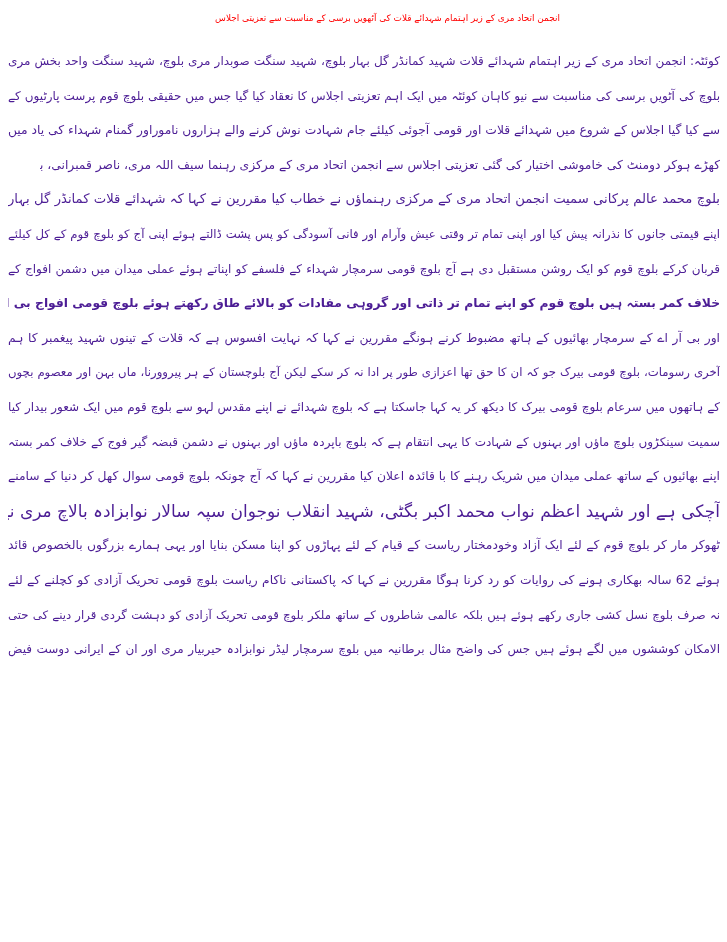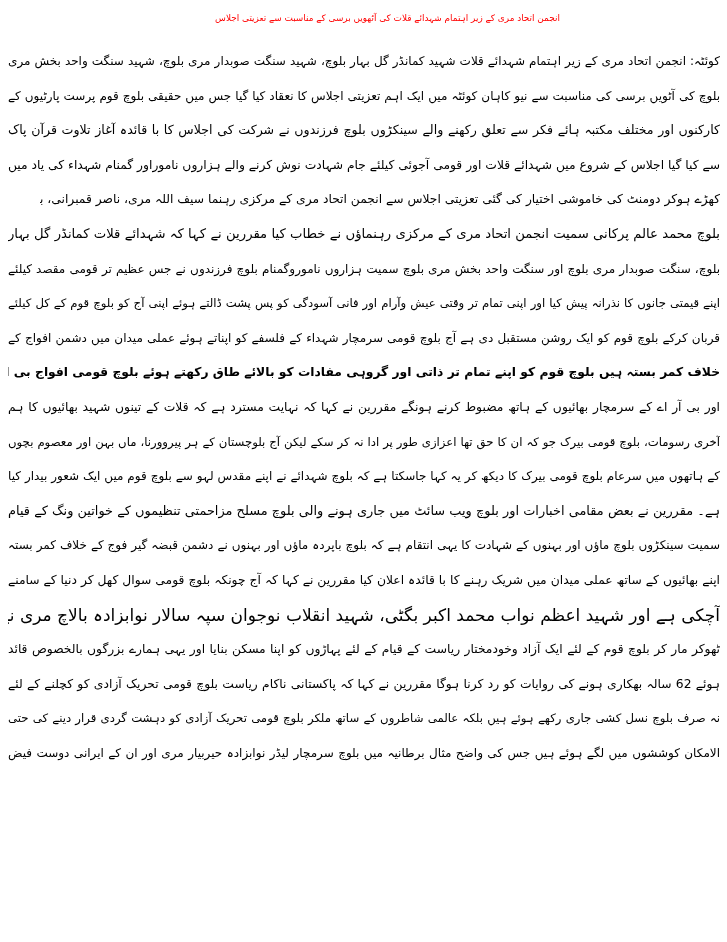--- a/index.html
+++ b/index.html
@@ -7,44 +7,41 @@
   .page { position: absolute; left: 0; top: 0; width: 727px; height: 942px; direction: rtl; }
   .headline {
     position: absolute; top: 6px; left: 0; width: 727px; text-align: center;
     color: #ff0000; font-family: "DejaVu Sans", sans-serif; font-size: 17px; line-height: 24px;
     white-space: nowrap;
     margin-left: 24px;
   }
   .body-text { position: absolute; top: 44px; left: 8px; width: 712px; }
   .line {
     height: 34.6px; line-height: 34.6px;
-    font-family: "DejaVu Sans", sans-serif; font-size: 16.2px; color: #000000;
+    font-family: "DejaVu Sans", sans-serif; font-size: 16.2px; color: #4c1d95;
     text-align: justify; text-align-last: justify; white-space: nowrap; overflow: hidden;
   }
 </style>
 </head>
 <body>
 
 <div class="page">
   <div class="headline" style="font-size: 8.9px;">انجمن اتحاد مری کے زیر اہتمام شہدائے قلات کی آٹھویں برسی کے مناسبت سے تعزیتی اجلاس</div>
   <div class="body-text">
     <div class="line" style="font-size: 12px;">کوئٹہ: انجمن اتحاد مری کے زیر اہتمام شہدائے قلات شہید کمانڈر گل بہار بلوچ، شہید سنگت صوبدار مری بلوچ، شہید سنگت واحد بخش مری</div>
     <div class="line" style="font-size: 12px;">بلوچ کی آٹویں برسی کی مناسبت سے نیو کاہان کوئٹہ میں ایک اہم تعزیتی اجلاس کا نعقاد کیا گیا جس میں حقیقی بلوچ قوم پرست پارٹیوں کے</div>
-    <div class="line" style="font-size: 12.6px;">کارکنوں اور مختلف مکتبہ ہائے فکر سے تعلق رکھنے والے سینکڑوں بلوچ فرزندوں نے شرکت کی اجلاس کا با قائدہ آغاز تلاوت قرآن پاک</div>
     <div class="line" style="font-size: 12.3px;">سے کیا گیا اجلاس کے شروع میں شہدائے قلات اور قومی آجوئی کیلئے جام شہادت نوش کرنے والے ہزاروں ناموراور گمنام شہداء کی یاد میں</div>
     <div class="line" style="font-size: 12.3px; margin-left: 32px;">کھڑے ہوکر دومنٹ کی خاموشی اختیار کی گئی تعزیتی اجلاس سے انجمن اتحاد مری کے مرکزی رہنما سیف اللہ مری، ناصر قمبرانی، بوہر</div>
     <div class="line" style="font-size: 13.2px;">بلوچ محمد عالم پرکانی سمیت انجمن اتحاد مری کے مرکزی رہنماؤں نے خطاب کیا مقررین نے کہا کہ شہدائے قلات کمانڈر گل بہار</div>
-    <div class="line" style="font-size: 12px;">بلوچ، سنگت صوبدار مری بلوچ اور سنگت واحد بخش مری بلوچ سمیت ہزاروں ناموروگمنام بلوچ فرزندوں نے جس عظیم تر قومی مقصد کیلئے</div>
     <div class="line" style="font-size: 11.7px;">اپنے قیمتی جانوں کا نذرانہ پیش کیا اور اپنی تمام تر وقتی عیش وآرام اور فانی آسودگی کو پس پشت ڈالتے ہوئے اپنی آج کو بلوچ قوم کے کل کیلئے</div>
     <div class="line" style="font-size: 12px;">قربان کرکے بلوچ قوم کو ایک روشن مستقبل دی ہے آج بلوچ قومی سرمچار شہداء کے فلسفے کو اپناتے ہوئے عملی میدان میں دشمن افواج کے</div>
     <div class="line" style="font-size: 12.3px; font-weight: bold;">خلاف کمر بستہ ہیں بلوچ قوم کو اپنے تمام تر ذاتی اور گروہی مفادات کو بالائے طاق رکھتے ہوئے بلوچ قومی افواج بی ایل اے، بی ایل ایف</div>
-    <div class="line" style="font-size: 12.3px;">اور بی آر اے کے سرمچار بھائیوں کے ہاتھ مضبوط کرنے ہونگے مقررین نے کہا کہ نہایت مسترد ہے کہ قلات کے تینوں شہید بھائیوں کا ہم</div>
+    <div class="line" style="font-size: 12.3px;">اور بی آر اے کے سرمچار بھائیوں کے ہاتھ مضبوط کرنے ہونگے مقررین نے کہا کہ نہایت افسوس ہے کہ قلات کے تینوں شہید پیغمبر کا ہم</div>
     <div class="line" style="font-size: 11.7px;">آخری رسومات، بلوچ قومی بیرک جو کہ ان کا حق تھا اعزازی طور پر ادا نہ کر سکے لیکن آج بلوچستان کے ہر پیروورنا، ماں بہن اور معصوم بچوں</div>
     <div class="line" style="font-size: 12px;">کے ہاتھوں میں سرعام بلوچ قومی بیرک کا دیکھ کر یہ کہا جاسکتا ہے کہ بلوچ شہدائے نے اپنے مقدس لہو سے بلوچ قوم میں ایک شعور بیدار کیا</div>
-    <div class="line" style="font-size: 12.9px;">ہے۔ مقررین نے بعض مقامی اخبارات اور بلوچ ویب سائٹ میں جاری ہونے والی بلوچ مسلح مزاحمتی تنظیموں کے خواتین ونگ کے قیام</div>
     <div class="line" style="font-size: 12px;">سمیت سینکڑوں بلوچ ماؤں اور بہنوں کے شہادت کا یہی انتقام ہے کہ بلوچ باپردہ ماؤں اور بہنوں نے دشمن قبضہ گیر فوج کے خلاف کمر بستہ</div>
     <div class="line" style="font-size: 12.3px;">اپنے بھائیوں کے ساتھ عملی میدان میں شریک رہنے کا با قائدہ اعلان کیا مقررین نے کہا کہ آج چونکہ بلوچ قومی سوال کھل کر دنیا کے سامنے</div>
     <div class="line" style="font-size: 17px;">آچکی ہے اور شہید اعظم نواب محمد اکبر بگٹی، شہید انقلاب نوجوان سپہ سالار نوابزادہ بالاچ مری نے اپنے تمام تر وقتی آسودگی اور اپنی سلطنت کو</div>
     <div class="line" style="font-size: 12.3px;">ٹھوکر مار کر بلوچ قوم کے لئے ایک آزاد وخودمختار ریاست کے قیام کے لئے پہاڑوں کو اپنا مسکن بنایا اور یہی ہمارے بزرگوں بالخصوص قائد</div>
     <div class="line" style="font-size: 12.3px;">ہوئے 62 سالہ بھکاری ہونے کی روایات کو رد کرنا ہوگا مقررین نے کہا کہ پاکستانی ناکام ریاست بلوچ قومی تحریک آزادی کو کچلنے کے لئے</div>
     <div class="line" style="font-size: 11.7px;">نہ صرف بلوچ نسل کشی جاری رکھے ہوئے ہیں بلکہ عالمی شاطروں کے ساتھ ملکر بلوچ قومی تحریک آزادی کو دہشت گردی قرار دینے کی حتی</div>
     <div class="line" style="font-size: 12px;">الامکان کوششوں میں لگے ہوئے ہیں جس کی واضح مثال برطانیہ میں بلوچ سرمچار لیڈر نوابزادہ حیربیار مری اور ان کے ایرانی دوست فیض</div>
   </div>
 </div>
 

